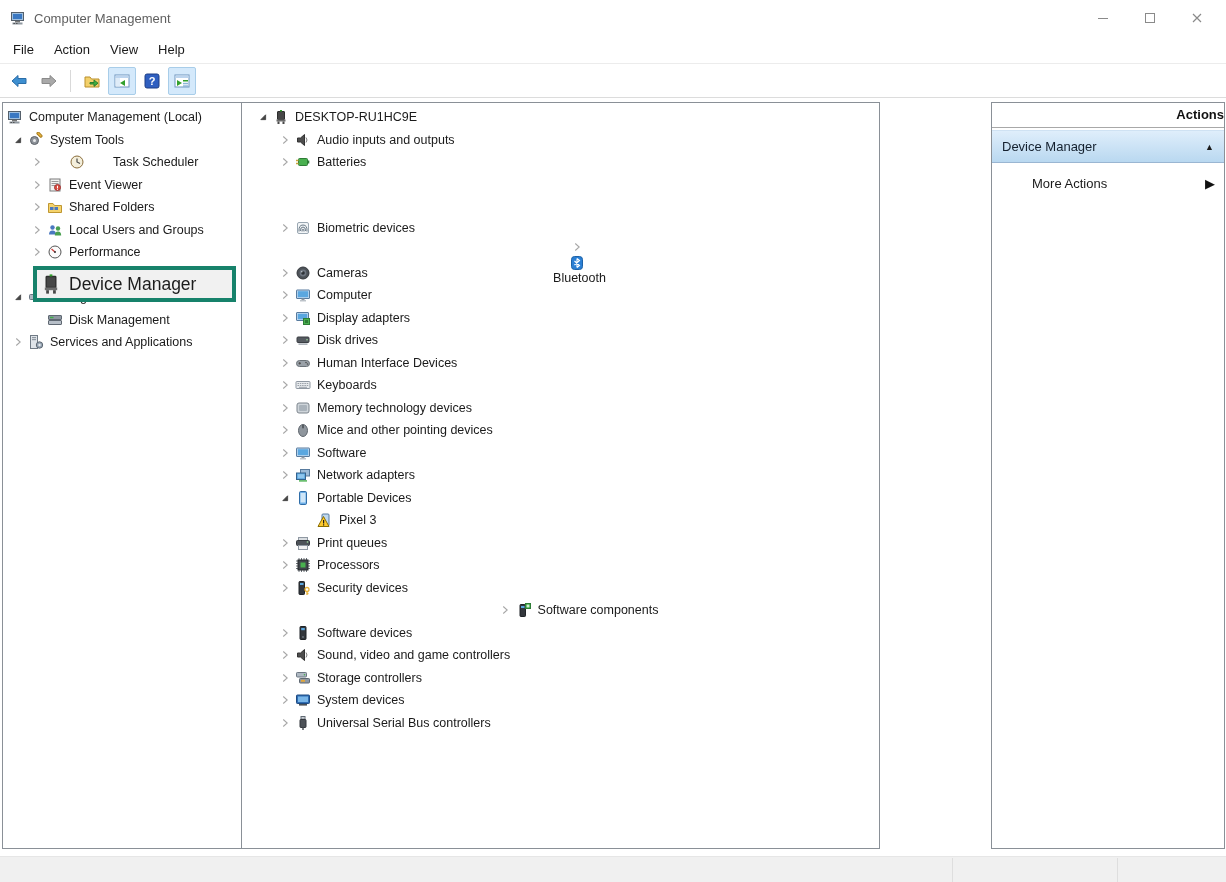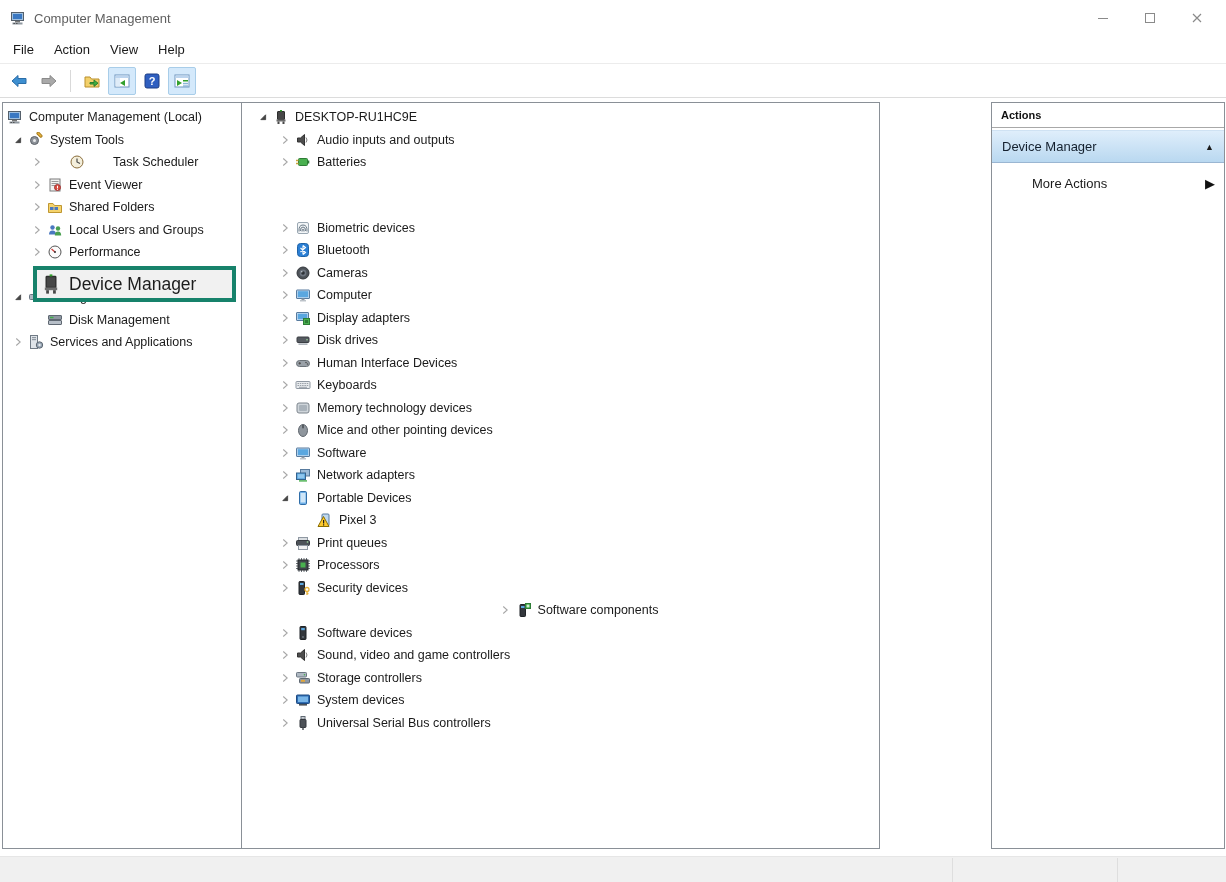--- a/index.html
+++ b/index.html
@@ -45,22 +45,22 @@
   .tree-label{margin-left:6px;font-size:12.5px;color:#1a1a1a;}
 
   
   .annotation{position:absolute;left:33px;top:266px;width:203px;height:36px;box-sizing:border-box;
     border:4px solid var(--annotation-green,#17826B);background:var(--selection-bg,#f1f1f1);
     display:flex;align-items:center;padding-left:3px;z-index:5;}
   .annotation .icon,.annotation .icon svg{width:22px;height:22px;}
   .annotation-label{margin-left:7px;font-size:17.5px;color:#1c1c1c;}
 
   
-  .actions-header{height:24px;line-height:24px;padding-left:9px;font-weight:bold;font-size:11px;
-    color:#111;border-bottom:1px solid #a8a8a8;}
+  .actions-header{height:24px;line-height:24px;padding-left:9px;font-weight:bold;font-size:13px;
+    color:#111;border-bottom:1px solid #a8a8a8;text-align:right;}
   .actions-group{margin-top:2px;height:31px;display:flex;align-items:center;padding:0 10px;
     background:linear-gradient(var(--actions-row-top,#dfeefb),var(--actions-row-bottom,#b9d8f0));
     border-top:1px solid #cfe2f3;border-bottom:1px solid #9ab6d2;font-size:13px;color:#14202e;}
   .collapse-arrow{margin-left:auto;font-size:9px;color:#1a1a1a;}
   .actions-item{height:40px;display:flex;align-items:center;padding:0 9px 0 40px;font-size:13px;color:#1a1a1a;}
   .submenu-arrow{margin-left:auto;font-size:13px;color:#111;}
 
   
   .statusbar{position:absolute;left:0;right:0;top:856px;height:26px;
     background:var(--status-bg,#f0f0f0);border-top:1px solid #e6e6e6;}
@@ -383,21 +383,21 @@
           <span class="icon">
             <svg viewBox="0 0 16 16">
               <rect x="2.5" y="2.5" width="11" height="11" rx="1.5" fill="#f2f5f7" stroke="#9aa7b2"></rect>
               <path d="M4 11.5 Q3.5 5 8 5 Q12.5 5 12 11.5" fill="none" stroke="#6b7a87"></path>
               <path d="M5.5 11 Q5.2 7 8 7 Q10.8 7 10.5 11" fill="none" stroke="#6b7a87"></path>
               <path d="M7 11.5 Q7 9 8 9 Q9 9 9 11.5" fill="none" stroke="#6b7a87"></path>
             </svg>
           </span>
           <span class="tree-label">Biometric devices</span>
         </div>
-        <div class="tree-row" style="padding-left: 32px;">
+        <div class="tree-row" style="padding-left: 32px; flex-direction: column;">
           <span class="tree-chevron">
             <svg viewBox="0 0 16 16">
               <path d="M6 4 L10.5 8 L6 12" fill="none" stroke="#a6a6a6" stroke-width="1.2"></path>
             </svg>
           </span>
           <span class="icon">
             <svg viewBox="0 0 16 16">
               <rect x="2.5" y="1.5" width="11" height="13" rx="3" fill="#2b7fd4" stroke="#1d62a8"></rect>
               <path d="M8 3.5 L8 12.5 M8 3.5 L10.5 5.5 L5.5 10 M8 12.5 L10.5 10.5 L5.5 6" stroke="#fff" stroke-width="1.1" fill="none"></path>
             </svg>

